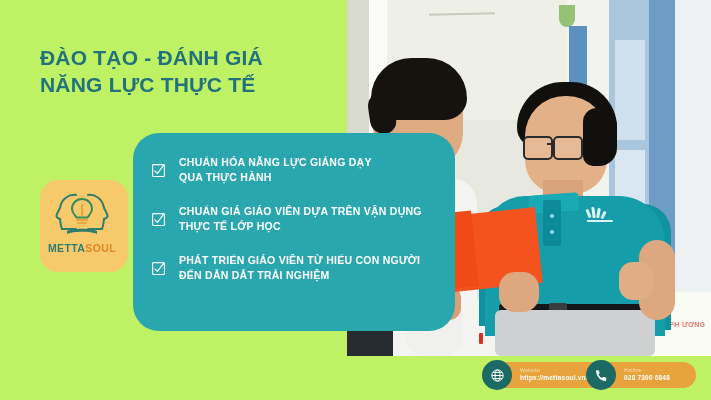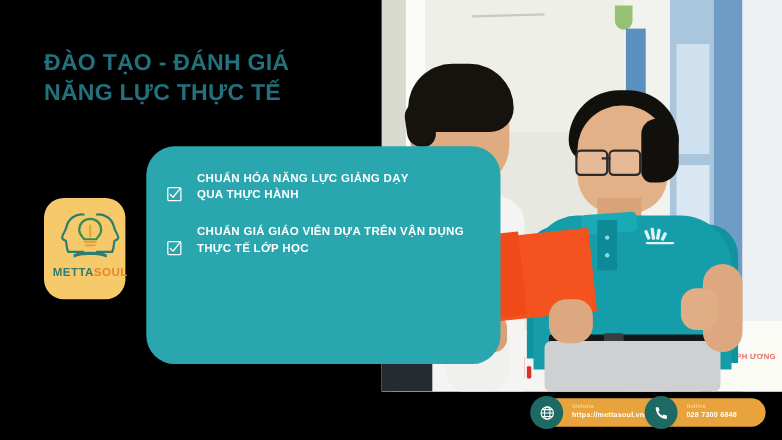--- a/index.html
+++ b/index.html
@@ -1,21 +1,21 @@
 <!DOCTYPE html>
 <html><head>
 <meta charset="utf-8">
 <style>
   html,body{margin:0;padding:0;}
   body{
     width:711px;height:400px;overflow:hidden;
     font-family:"Liberation Sans",sans-serif;
     background:#ffffff;
   }
-  .slide{position:relative;width:711px;height:400px;background:#000000;overflow:hidden;}
+  .slide{position:relative;width:711px;height:400px;background:#bef264;overflow:hidden;}
 
   
   .photo{position:absolute;left:347px;top:0;width:364px;height:356px;overflow:hidden;background:#e9ece6;}
   .ph-wall-left{position:absolute;left:0;top:0;width:22px;height:356px;background:#d8d9cf;}
   .ph-wall-left2{position:absolute;left:22px;top:0;width:18px;height:356px;background:#fbfbf7;}
   .ph-wall-main{position:absolute;left:40px;top:0;width:180px;height:356px;background:#e7e8df;}
   .ph-wall-main2{position:absolute;left:40px;top:0;width:180px;height:120px;background:#eeefe7;}
   .ph-crack{position:absolute;left:82px;top:13px;width:66px;height:2px;background:#c8c9bf;transform:rotate(-1.5deg);}
   .ph-pillar-a{position:absolute;left:220px;top:0;width:42px;height:356px;background:#f2f3ee;}
   .ph-green{position:absolute;left:212px;top:5px;width:16px;height:22px;background:#86b85f;border-radius:0 0 8px 8px;opacity:.85;}
@@ -71,27 +71,27 @@
   .m2-pants{position:absolute;left:148px;top:310px;width:160px;height:46px;background:#cfd0d2;border-radius:6px;}
   .m2-belt{position:absolute;left:152px;top:304px;width:154px;height:14px;background:#15161a;border-radius:3px;}
   .m2-buckle{position:absolute;left:202px;top:303px;width:18px;height:16px;background:#3b3c40;border-radius:2px;}
 
   
   .title{position:absolute;left:40px;top:44px;color:#22717c;font-size:21px;line-height:27px;font-weight:700;letter-spacing:.2px;white-space:pre-line;}
 
   
   .card{position:absolute;left:133px;top:133px;width:322px;height:198px;background:#2aa6ae;border-radius:26px;}
   .bullets{position:absolute;left:18px;top:22px;right:10px;}
-  .bullet{display:flex;align-items:flex-end;margin-bottom:20px;}
+  .bullet{display:flex;align-items:center;margin-bottom:20px;}
   .bullet:last-child{margin-bottom:0;}
   .cbx{flex:0 0 auto;width:15px;height:15px;margin:2px 13px 0 0;}
   .btxt{color:#ffffff;font-size:10.5px;line-height:14.5px;font-weight:700;letter-spacing:.25px;white-space:pre-line;}
 
   
-  .logo{position:absolute;left:40px;top:180px;width:74px;height:92px;background:#f6c96a;border-radius:18px;}
+  .logo{position:absolute;left:40px;top:180px;width:88px;height:92px;background:#f6c96a;border-radius:18px;}
   .logo-mark{position:absolute;left:14px;top:10px;width:56px;height:50px;}
   .logo-word{position:absolute;left:0;top:62px;width:84px;text-align:center;font-size:10.5px;font-weight:700;letter-spacing:.4px;}
   .w-metta{color:#2f7d6e;}
   .w-soul{color:#e8872a;}
 
   
   .badge{position:absolute;height:26px;background:#e8a33c;border-radius:13px;display:flex;align-items:center;}
   .badge.b1{left:488px;top:362px;width:118px;}
   .badge.b2{left:592px;top:362px;width:104px;}
   .badge-ico{position:absolute;left:-6px;top:-2px;width:30px;height:30px;border-radius:50%;background:#1c6a63;display:flex;align-items:center;justify-content:center;}
@@ -193,20 +193,30 @@
         <span class="cbx">
           <svg width="15" height="15" viewBox="0 0 24 24" fill="none" stroke="#ffffff" stroke-width="1.8">
             <rect x="2.5" y="2.5" width="19" height="19" rx="1.5"></rect>
             <path d="M6 12.5 L10.2 16.5 L20.5 3.5" stroke-linecap="round" stroke-linejoin="round"></path>
           </svg>
         </span>
         <span class="btxt">CHUẨN GIÁ GIÁO VIÊN DỰA TRÊN VẬN DỤNG
 THỰC TẾ LỚP HỌC</span>
       </div>
 
+      <div class="bullet">
+        <span class="cbx">
+          <svg width="15" height="15" viewBox="0 0 24 24" fill="none" stroke="#ffffff" stroke-width="1.8">
+            <rect x="2.5" y="2.5" width="19" height="19" rx="1.5"></rect>
+            <path d="M6 12.5 L10.2 16.5 L20.5 3.5" stroke-linecap="round" stroke-linejoin="round"></path>
+          </svg>
+        </span>
+        <span class="btxt">PHÁT TRIỂN GIÁO VIÊN TỪ HIỂU CON NGƯỜI
+ĐẾN DẪN DẮT TRẢI NGHIỆM</span>
+      </div>
 
     </div>
   </div>
 
   <div class="logo">
     <span class="logo-mark">
       <svg width="56" height="50" viewBox="0 0 112 100" fill="none">
 
         <path d="M44 10 C30 8 16 18 13 32 C11 42 5 46 5 52 C5 56 10 57 12 58 C13 64 13 72 16 78 L44 78" stroke="#2f7d6e" stroke-width="4" stroke-linecap="round" stroke-linejoin="round"></path>
 

